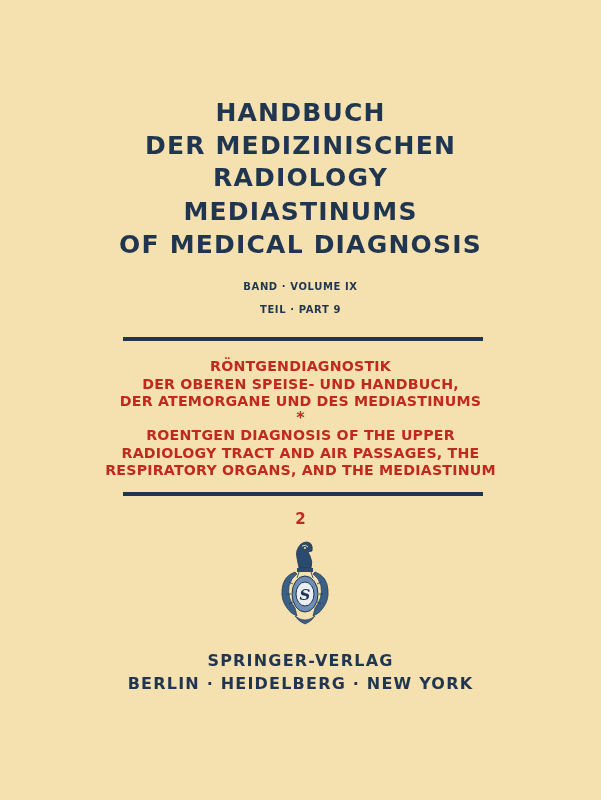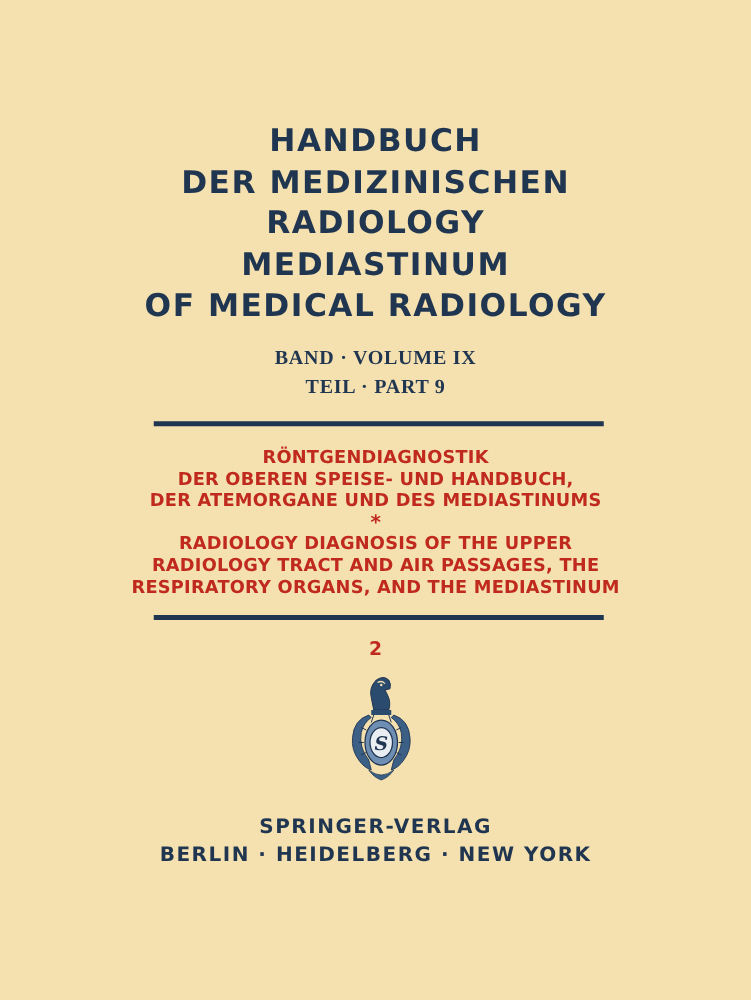--- a/index.html
+++ b/index.html
@@ -13,21 +13,21 @@
   .line {
     position: absolute;
     left: 0; width: 601px;
     text-align: center;
     white-space: nowrap;
     font-weight: bold;
   }
   .navy { color: #1F3550; }
   .red  { color: #C02A1E; }
   .title { font-size: 25px; letter-spacing: 1.2px; line-height: 30px; }
-  .vol   { font-size: 16px; letter-spacing: 0.6px; line-height: 18px; font-family: Liberation Serif, serif; }
+  .vol   { font-size: 10px; letter-spacing: 0.6px; line-height: 18px; }
   .sub   { font-size: 14.2px; letter-spacing: 0.2px; line-height: 17px; }
   .star  { font-size: 16px; line-height: 16px; }
   .num   { font-size: 15px; line-height: 18px; }
   .pub   { font-size: 16px; letter-spacing: 1.2px; line-height: 20px; }
   .rule {
     position: absolute;
     left: 123px; width: 360px; height: 4px;
     background: #1F3550;
   }
   .logo {
@@ -36,33 +36,33 @@
   }
 </style>
 </head>
 <body>
 
 <div>
 
   <div class="line navy title" style="top:98px">HANDBUCH</div>
   <div class="line navy title" style="top:131px">DER MEDIZINISCHEN</div>
   <div class="line navy title" style="top:163px">RADIOLOGY</div>
-  <div class="line navy title" style="top:197px">MEDIASTINUM</div>
-  <div class="line navy title" style="top:230px">OF MEDICAL RADIOLOGY</div>
+  <div class="line navy title" style="top:197px">MEDIASTINUMS</div>
+  <div class="line navy title" style="top:230px">OF MEDICAL DIAGNOSIS</div>
 
   <div class="line navy vol" style="top:278px">BAND · VOLUME IX</div>
   <div class="line navy vol" style="top:301px">TEIL · PART 9</div>
 
   <div class="rule" style="top:337px"></div>
 
   <div class="line red sub" style="top:358px">RÖNTGENDIAGNOSTIK</div>
   <div class="line red sub" style="top:376px">DER OBEREN SPEISE- UND HANDBUCH,</div>
   <div class="line red sub" style="top:393px">DER ATEMORGANE UND DES MEDIASTINUMS</div>
   <div class="line red star" style="top:410px">*</div>
-  <div class="line red sub" style="top:427px">RADIOLOGY DIAGNOSIS OF THE UPPER</div>
+  <div class="line red sub" style="top:427px">ROENTGEN DIAGNOSIS OF THE UPPER</div>
   <div class="line red sub" style="top:445px">RADIOLOGY TRACT AND AIR PASSAGES, THE</div>
   <div class="line red sub" style="top:462px">RESPIRATORY ORGANS, AND THE MEDIASTINUM</div>
 
   <div class="rule" style="top:492px"></div>
 
   <div class="line red num" style="top:510px">2</div>
 
   <svg class="logo" viewBox="0 0 56 90">
 
     <path d="M22 30 L20 20 Q18 12 24 6 Q30 2 34 6 Q36 9 35 13 L31 14 L33 18 Q36 24 34 30 Z" fill="#2A4A6E" stroke="#1F3550" stroke-width="0.8"></path>

